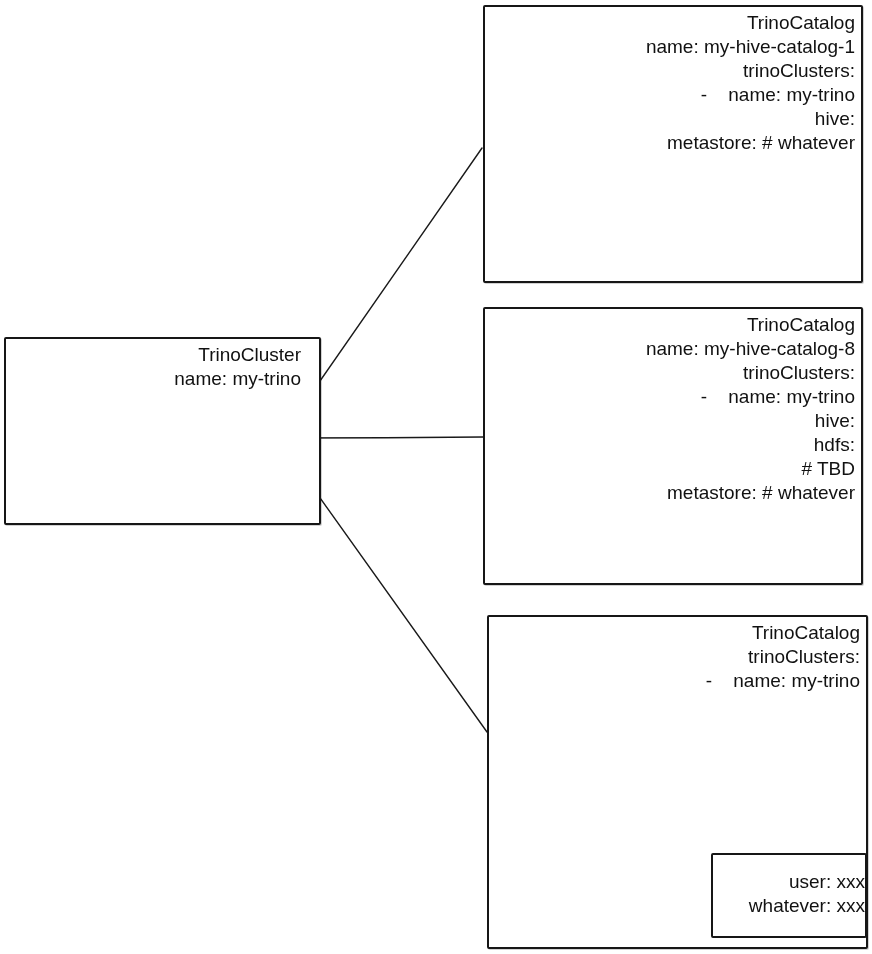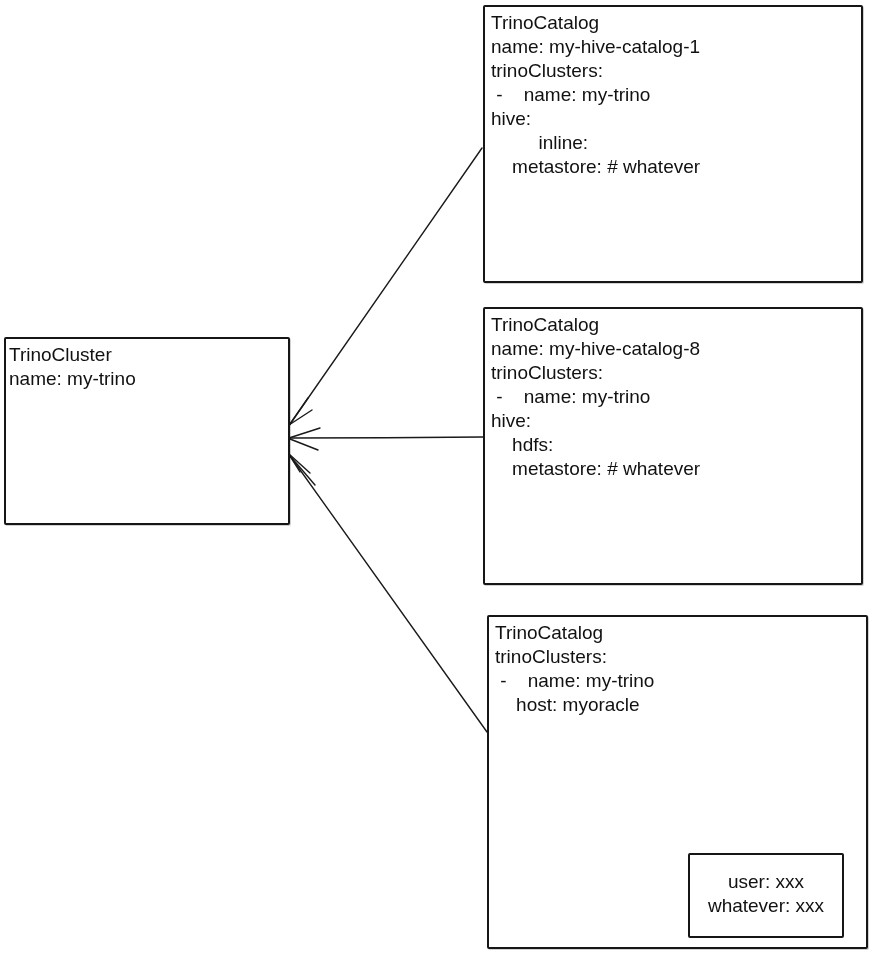--- a/index.html
+++ b/index.html
@@ -36,27 +36,28 @@
     border-radius: 2px;
     background: #ffffff;
     box-sizing: border-box;
     box-shadow: 1px 1px 0 rgba(0,0,0,0.18);
   }
   .node .tline {
     white-space: pre;
     font-size: 19px;
     line-height: 24px;
     letter-spacing: 0;
+    text-align: right;
   }
-  .node-cluster   { left: 4px;   top: 337px; width: 286px; height: 188px; padding: 4px 3px; }
+  .node-cluster   { left: 4px;   top: 337px; width: 317px; height: 188px; padding: 4px 18px; }
   .node-catalog1  { left: 483px; top: 5px;   width: 380px; height: 278px; padding: 4px 6px; }
   .node-catalog2  { left: 483px; top: 307px; width: 380px; height: 278px; padding: 4px 6px; }
   .node-catalog3  { left: 487px; top: 615px; width: 381px; height: 334px; padding: 4px 6px; }
   .node-secret    {
-    left: 688px; top: 853px; width: 156px; height: 85px;
+    left: 711px; top: 853px; width: 156px; height: 85px;
     padding-top: 15px;
     text-align: center;
     box-shadow: none;
   }
 </style>
 </head>
 <body>
 
 <div class="canvas">
 
@@ -93,39 +94,38 @@
     <div class="tline">TrinoCluster</div>
     <div class="tline">name: my-trino</div>
   </div>
 
   <div class="node node-catalog1">
     <div class="tline">TrinoCatalog</div>
     <div class="tline">name: my-hive-catalog-1</div>
     <div class="tline">trinoClusters:</div>
     <div class="tline"> -    name: my-trino</div>
     <div class="tline">hive:</div>
-    <div class="tline">         inline:</div>
     <div class="tline">    metastore: # whatever</div>
   </div>
 
   <div class="node node-catalog2">
     <div class="tline">TrinoCatalog</div>
     <div class="tline">name: my-hive-catalog-8</div>
     <div class="tline">trinoClusters:</div>
     <div class="tline"> -    name: my-trino</div>
     <div class="tline">hive:</div>
     <div class="tline">    hdfs:</div>
+    <div class="tline">        # TBD</div>
     <div class="tline">    metastore: # whatever</div>
   </div>
 
   <div class="node node-catalog3">
     <div class="tline">TrinoCatalog</div>
     <div class="tline">trinoClusters:</div>
     <div class="tline"> -    name: my-trino</div>
-    <div class="tline">    host: myoracle</div>
   </div>
 
   <div class="node node-secret">
     <div class="tline">user: xxx</div>
     <div class="tline">whatever: xxx</div>
   </div>
 
 </div>
 
 </body></html>

